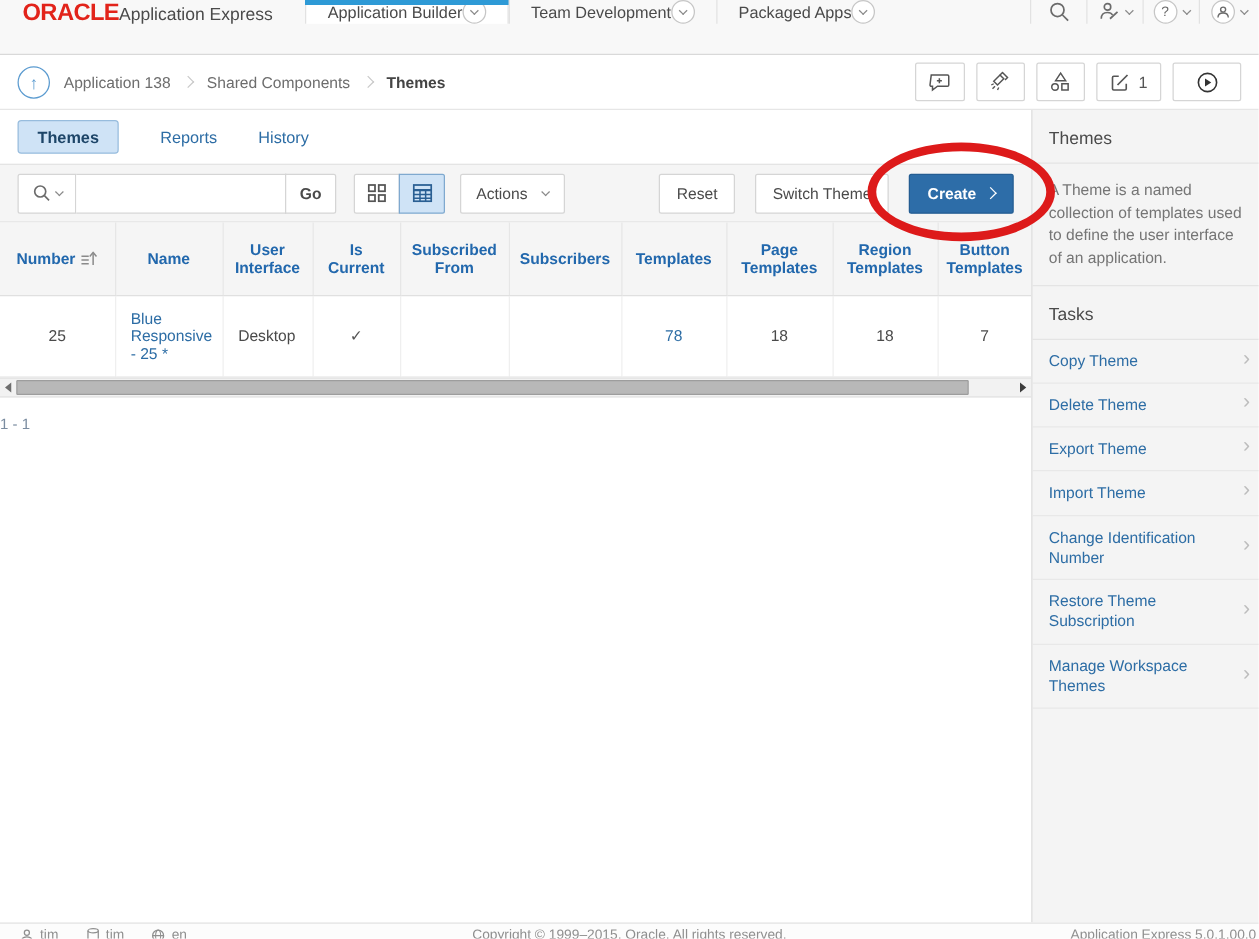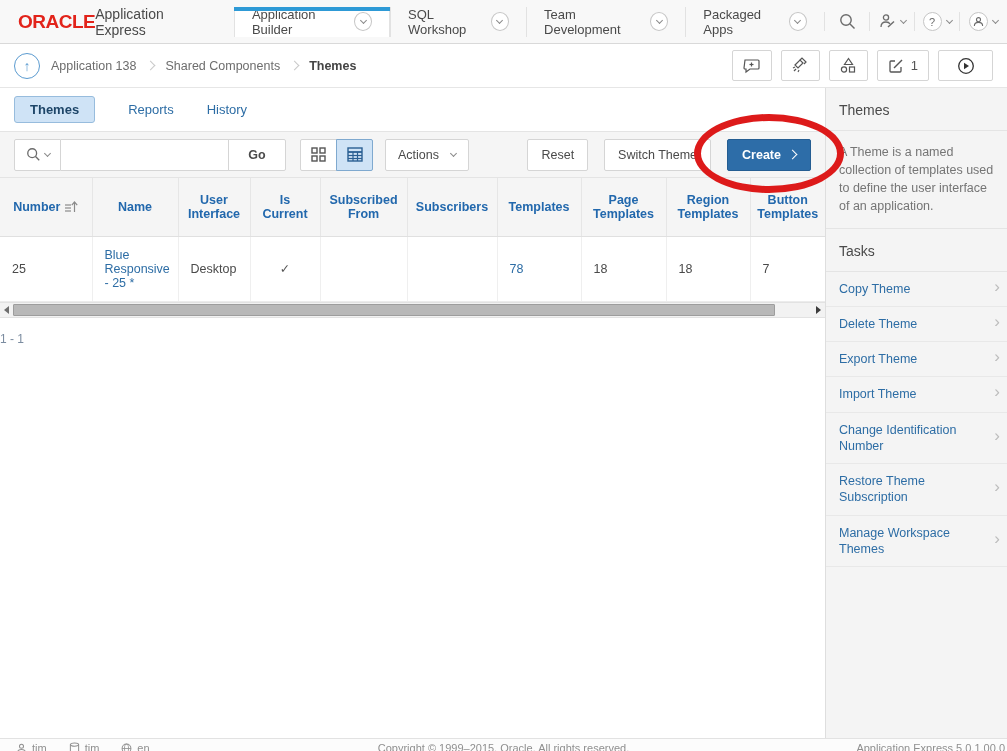--- a/index.html
+++ b/index.html
@@ -1,20 +1,20 @@
 <!DOCTYPE html>
 <html><head>
 <meta charset="utf-8">
 <style>
   * { margin:0; padding:0; box-sizing:border-box; }
   body { font-family:"Liberation Sans", sans-serif; background:#fff; }
   .screen { position:relative; width:1007px; height:751px; overflow:hidden; background:#fff; color:#404040; }
 
   
-  .top-bar { position:absolute; top:0; left:0; width:1007px; height:44px; background:#f8f8f8; border-bottom:1px solid #d9d9d9; display:flex; align-items:center; }
+  .top-bar { position:absolute; top:0; left:0; width:1007px; height:44px; background:#f8f8f8; border-bottom:1px solid #d9d9d9; display:flex; align-items:flex-start; }
   .logo { display:flex; align-items:center; padding:0 26px 0 18px; }
   .brand { color:#e2231a; font-weight:bold; font-size:19px; letter-spacing:-0.5px; }
   .product { font-size:14px; color:#4a4a4a; }
   .nav-tab { position:relative; display:flex; align-items:center; gap:0; padding:0 17px; border-left:1px solid #e2e2e2; font-size:13px; color:#4a4a4a; cursor:pointer; }
   .nav-tab.active { background:#fff; border-right:1px solid #e2e2e2; }
   .nav-tab.active::before { content:""; position:absolute; top:0; left:-1px; right:-1px; height:4px; background:#2e9ad6; }
   .circ { width:19px; height:19px; border:1px solid #c6c6c6; border-radius:50%; display:flex; align-items:center; justify-content:center; background:#fff; }
   .chev { width:7px; height:7px; border-right:1.5px solid #8a8a8a; border-bottom:1.5px solid #8a8a8a; transform:rotate(45deg); margin-top:-3px; }
   .chev.sm { width:5px; height:5px; margin-top:-2px; }
   .icon-cell { display:flex; align-items:center; justify-content:center; gap:5px; width:45px; border-left:1px solid #e2e2e2; color:#6b6b6b; cursor:pointer; }
@@ -32,38 +32,38 @@
 
   
   .main { position:absolute; top:88px; left:0; width:825px; bottom:13px; background:#fff; }
   .page-tabs { height:43px; display:flex; align-items:center; padding-left:14px; }
   .pill { font-size:13px; font-weight:bold; color:#1d4568; background:#cfe3f6; border:1px solid #97bcdd; border-radius:3px; padding:5px 15px; cursor:pointer; }
   .ptab { font-size:13px; color:#2d6da5; margin-left:33px; cursor:pointer; }
 
   .ir-bar { height:47px; background:#f5f5f5; border-top:1px solid #e4e4e4; border-bottom:1px solid #e4e4e4; display:flex; align-items:center; padding:0 14px; }
   .search-sel { width:47px; height:32px; background:#fff; border:1px solid #d5d5d5; border-radius:2px 0 0 2px; display:flex; align-items:center; justify-content:center; gap:4px; color:#6b6b6b; cursor:pointer; }
   .search-input { width:168px; height:32px; border:1px solid #d5d5d5; border-left:none; padding:0 8px; font-size:12.5px; color:#404040; outline:none; }
-  .go-btn { height:32px; width:58px; margin-left:-1px; background:#fff; border:1px solid #d5d5d5; border-radius:0 2px 2px 0; font-weight:bold; font-size:12.5px; color:#4a4a4a; cursor:pointer; }
+  .go-btn { height:32px; width:41px; margin-left:-1px; background:#fff; border:1px solid #d5d5d5; border-radius:0 2px 2px 0; font-weight:bold; font-size:12.5px; color:#4a4a4a; cursor:pointer; }
   .view-grp { display:flex; margin-left:14px; }
   .view-btn { width:37px; height:32px; background:#fff; border:1px solid #d5d5d5; display:flex; align-items:center; justify-content:center; cursor:pointer; }
   .view-btn:first-child { border-radius:2px 0 0 2px; }
   .view-btn:last-child { border-radius:0 2px 2px 0; margin-left:-1px; }
   .view-btn.active { background:#cfe3f6; border-color:#7fa9cf; z-index:1; }
   .actions-btn { height:32px; margin-left:12px; background:#fff; border:1px solid #d5d5d5; border-radius:2px; display:flex; align-items:center; gap:12px; padding:0 12px; font-size:12.5px; color:#4a4a4a; cursor:pointer; }
   .right-btns { margin-left:auto; display:flex; gap:16px; align-items:center; }
   .plain-btn { height:32px; background:#fff; border:1px solid #d5d5d5; border-radius:2px; padding:0 13px; font-size:12.5px; color:#4a4a4a; cursor:pointer; }
   .create-btn { height:32px; background:#2d6da8; border:1px solid #245d92; border-radius:2px; padding:0 14px; font-size:12.5px; font-weight:bold; color:#fff; display:flex; align-items:center; gap:8px; cursor:pointer; }
   .create-btn .chev { border-color:#fff; transform:rotate(-45deg); margin-top:0; }
 
   
   table.ir { width:825px; border-collapse:collapse; table-layout:fixed; }
   .ir th { background:#f5f5f5; color:#2268ad; font-size:12.5px; font-weight:bold; text-align:center; vertical-align:middle; padding:10px 6px; height:58px; border-right:1px solid #e6e6e6; border-bottom:1px solid #e0e0e0; }
   .ir td { font-size:12.5px; color:#4a4a4a; padding:10px 12px; height:65px; vertical-align:middle; border-right:1px solid #efefef; border-bottom:1px solid #ececec; }
   .ir th:last-child, .ir td:last-child { border-right:none; }
-  .num { text-align:left;margin-top:24px; }
+  .num { text-align:center;margin-top:24px; }
   .link { color:#2d6da5; cursor:pointer; }
   .sort-ic { display:inline-block; vertical-align:-2px; margin-left:5px; }
 
   
   .hscroll { position:relative; width:825px; height:16px; background:#f2f2f2; border-top:1px solid #e2e2e2; border-bottom:1px solid #e2e2e2; }
   .hs-thumb { position:absolute; left:13px; top:1px; width:762px; height:12px; background:#b8b8b8; border:1px solid #9d9d9d; border-radius:1px; cursor:pointer; }
   .hs-arrow { position:absolute; top:3px; width:0; height:0; border-top:4px solid transparent; border-bottom:4px solid transparent; cursor:pointer; }
   .hs-left { left:4px; border-right:5px solid #6e6e6e; }
   .hs-right { right:4px; border-left:5px solid #3c3c3c; }
 
@@ -93,26 +93,20 @@
 
 <div class="screen">
 
   <div class="top-bar">
     <div class="logo">
       <span class="brand">ORACLE</span>
       <span class="product">Application Express</span>
     </div>
     <div class="nav-tab active">
       <span>Application Builder</span>
-      <span class="circ">
-          <span class="chev sm"></span>
-        </span>
-    </div>
-    <div class="nav-tab">
-      <span>SQL Workshop</span>
       <span class="circ">
           <span class="chev sm"></span>
         </span>
     </div>
     <div class="nav-tab">
       <span>Team Development</span>
       <span class="circ">
           <span class="chev sm"></span>
         </span>
     </div>

